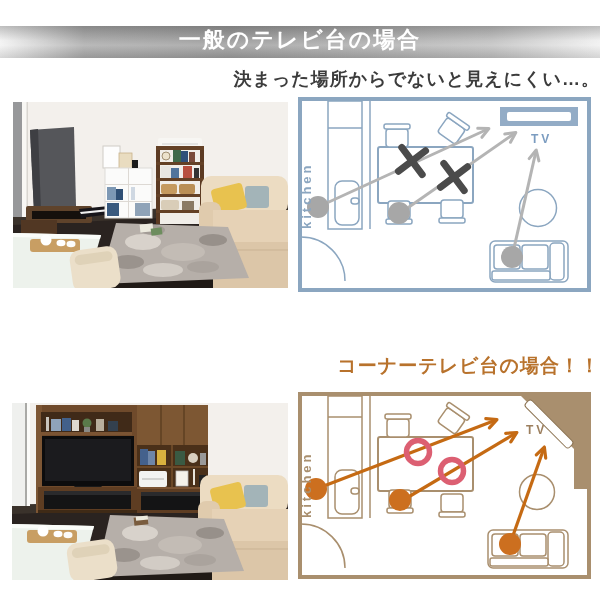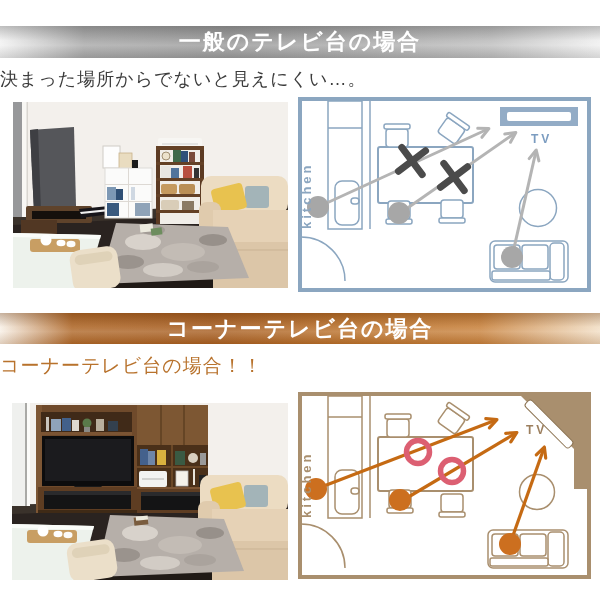--- a/index.html
+++ b/index.html
@@ -1,30 +1,30 @@
 <!DOCTYPE html>
 <html><head>
 <meta charset="utf-8">
 <style>
   html,body{margin:0;padding:0;background:#ffffff;}
   .stage{position:relative;width:600px;height:600px;background:#fff;overflow:hidden;
          font-family:"Liberation Sans","DejaVu Sans",sans-serif;}
   .banner{position:absolute;left:0;width:600px;height:32px;line-height:32px;
           text-align:center;color:#fff;
-          font-family:Liberation Serif, serif;
+          font-family:Liberation Mono, monospace;
           font-size:22px;font-weight:600;letter-spacing:2px;}
   .banner-gray{top:26px;
     background:
       linear-gradient(180deg, rgba(60,60,60,.28) 0%, rgba(255,255,255,.10) 45%, rgba(255,255,255,.22) 60%, rgba(90,90,90,.18) 100%),
       linear-gradient(90deg,#f2f2f2 0%,#a6a6a6 14%,#979797 38%,#a9a9a9 62%,#bdbdbd 82%,#efefef 100%);}
   .banner-orange{top:313px;height:31px;line-height:31px;
     background:
       linear-gradient(180deg, rgba(90,40,0,.30) 0%, rgba(255,255,255,.10) 45%, rgba(255,255,255,.18) 60%, rgba(110,50,0,.18) 100%),
       linear-gradient(90deg,#f8f0e6 0%,#b06a2c 12%,#a86024 35%,#bd752f 60%,#c98440 80%,#f2dfc6 100%);}
-  .subtitle{position:absolute;left:0;width:600px;text-align:left;font-weight:400;letter-spacing:1px;}
+  .subtitle{position:absolute;left:0;width:600px;text-align:right;font-weight:700;letter-spacing:1px;}
   .subtitle-1{top:67px;font-size:18px;color:#3c3c3c;}
   .subtitle-2{top:353px;font-size:19px;color:#b8722c;}
   .photo{position:absolute;overflow:hidden;}
   .photo-1{left:13px;top:102px;width:275px;height:186px;}
   .photo-2{left:12px;top:403px;width:276px;height:177px;}
   .plan{position:absolute;}
   .plan-1{left:298px;top:97px;width:293px;height:196px;}
   .plan-2{left:298px;top:392px;width:293px;height:187px;}
   svg{display:block;}
 </style>
@@ -227,23 +227,20 @@
             <line x1="-12" y1="-12" x2="12" y2="12"></line>
             <line x1="-12" y1="12" x2="12" y2="-12"></line>
           </g>
       </g>
 
       <text transform="translate(13,132) rotate(-90)" font-size="13" font-weight="bold" letter-spacing="3" fill="#8ba6c0">kitchen</text>
       <text x="233" y="46" font-size="12" font-weight="bold" letter-spacing="3" fill="#7b9cc0">TV</text>
     </svg>
   </div>
 
-  <div class="banner banner-orange">
-    <span>コーナーテレビ台の場合</span>
-  </div>
   <div class="subtitle subtitle-2">コーナーテレビ台の場合！！</div>
 
   <div class="photo photo-2">
     <svg viewBox="0 0 276 177" width="276" height="177">
       <rect x="0" y="0" width="276" height="177" fill="#f3f0ec"></rect>
       <polygon points="0,102 276,93 276,177 0,177" fill="#2a2320"></polygon>
       <polygon points="0,102 276,93 276,101 0,111" fill="#3a322b"></polygon>
       <rect x="0" y="145" width="276" height="32" fill="#201a16"></rect>
 
       <rect x="0" y="0" width="13" height="103" fill="#eff0ee"></rect>

